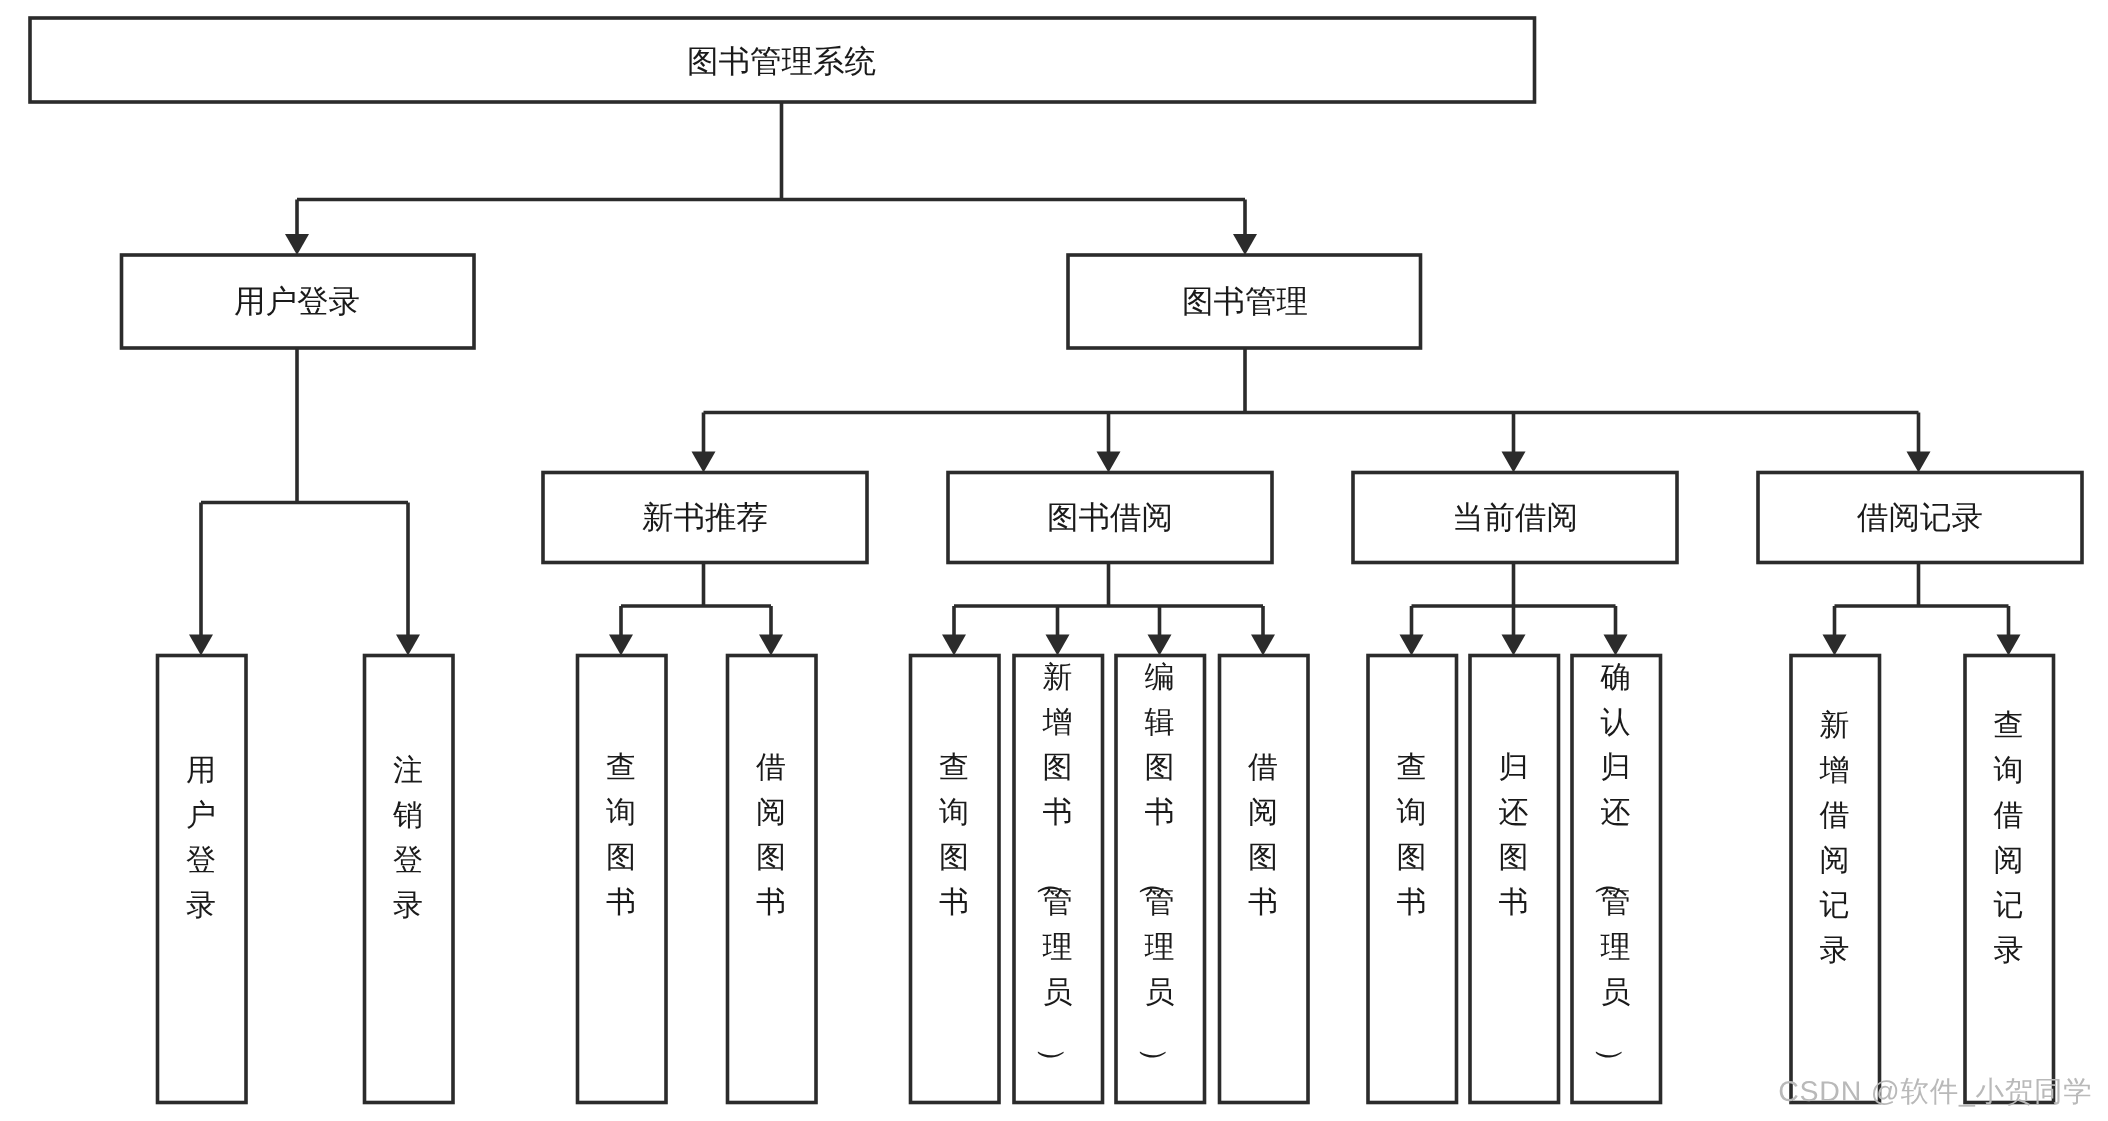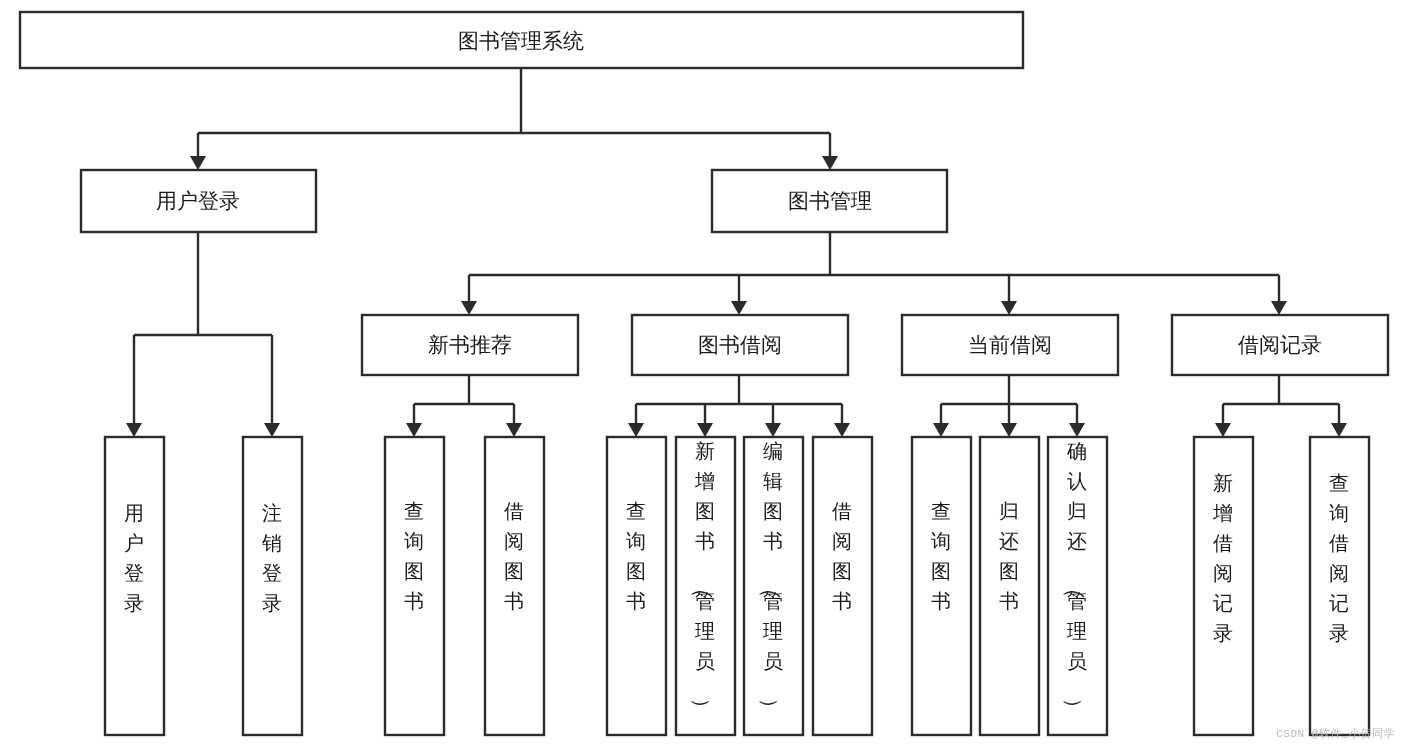--- a/index.html
+++ b/index.html
@@ -53,22 +53,22 @@
   .node-label-v {
     font-family: "DejaVu Sans", "Liberation Sans", sans-serif;
     font-size: 20px;
     fill: #1a1a1a;
     text-anchor: middle;
   }
   .watermark {
     position: absolute;
     right: 10px;
     bottom: 6px;
-    font-family: Liberation Mono, monospace;
-    font-size: 11px;
+    font-family: Liberation Sans, sans-serif;
+    font-size: 19px;
     color: #b9b9b9;
     letter-spacing: 0.5px;
     white-space: nowrap;
     user-select: none;
   }
 </style>
 </head>
 <body>
 
 <div id="diagram-root">

